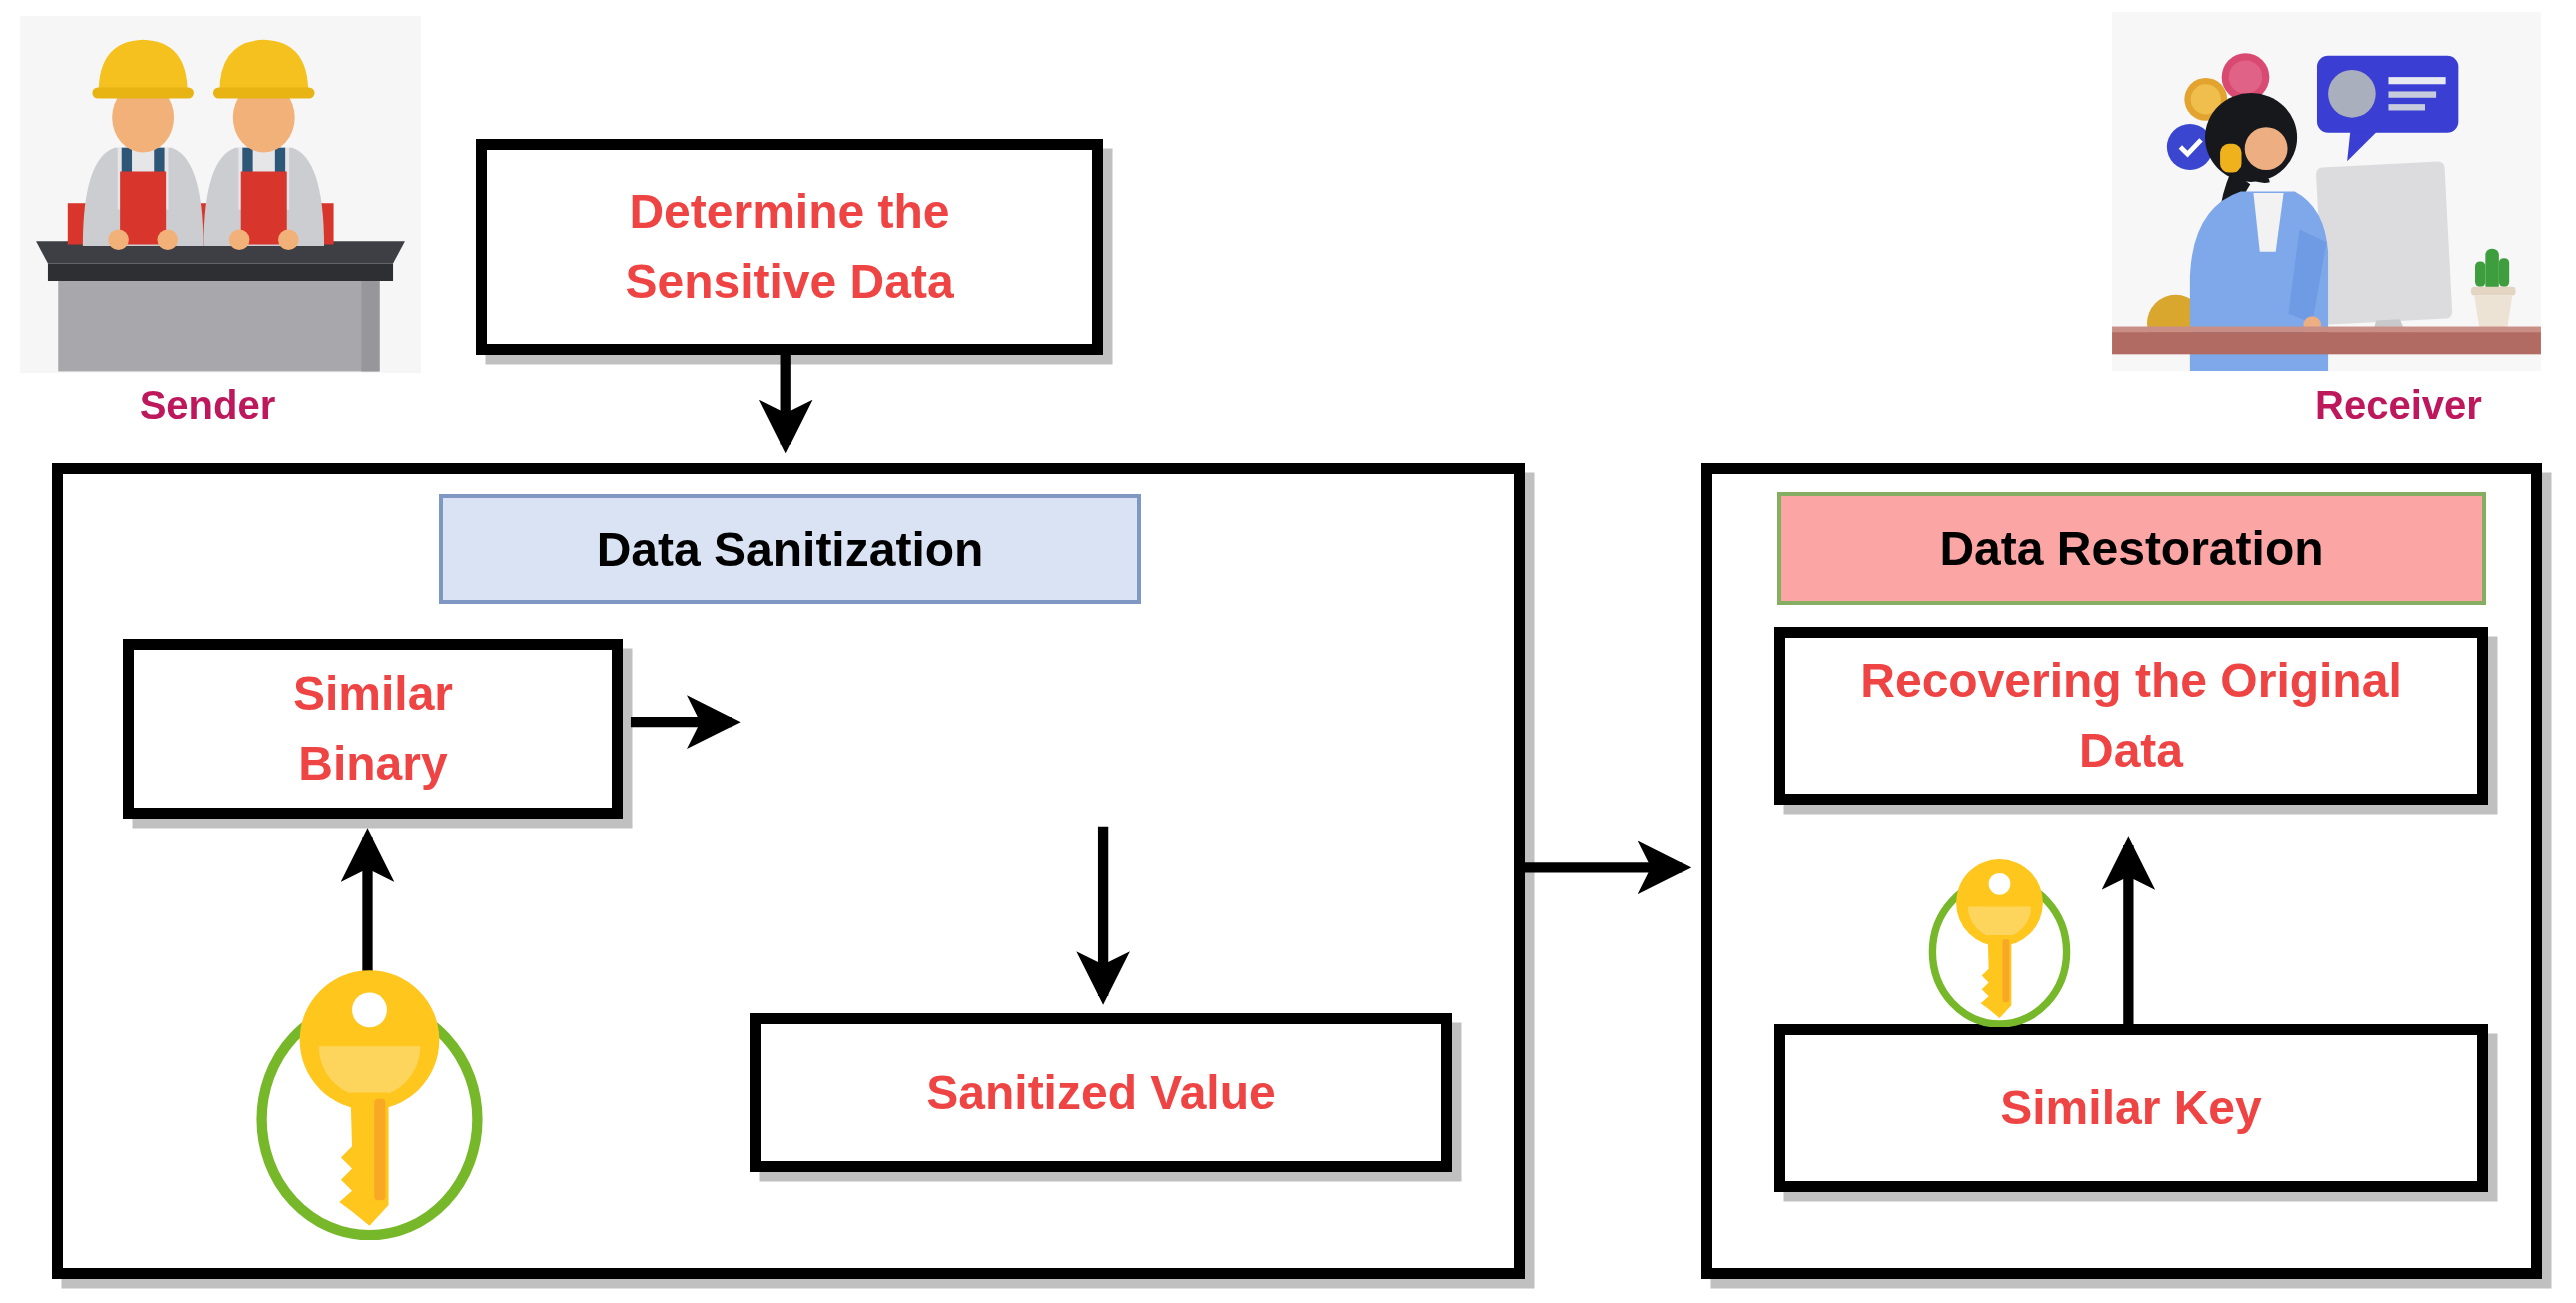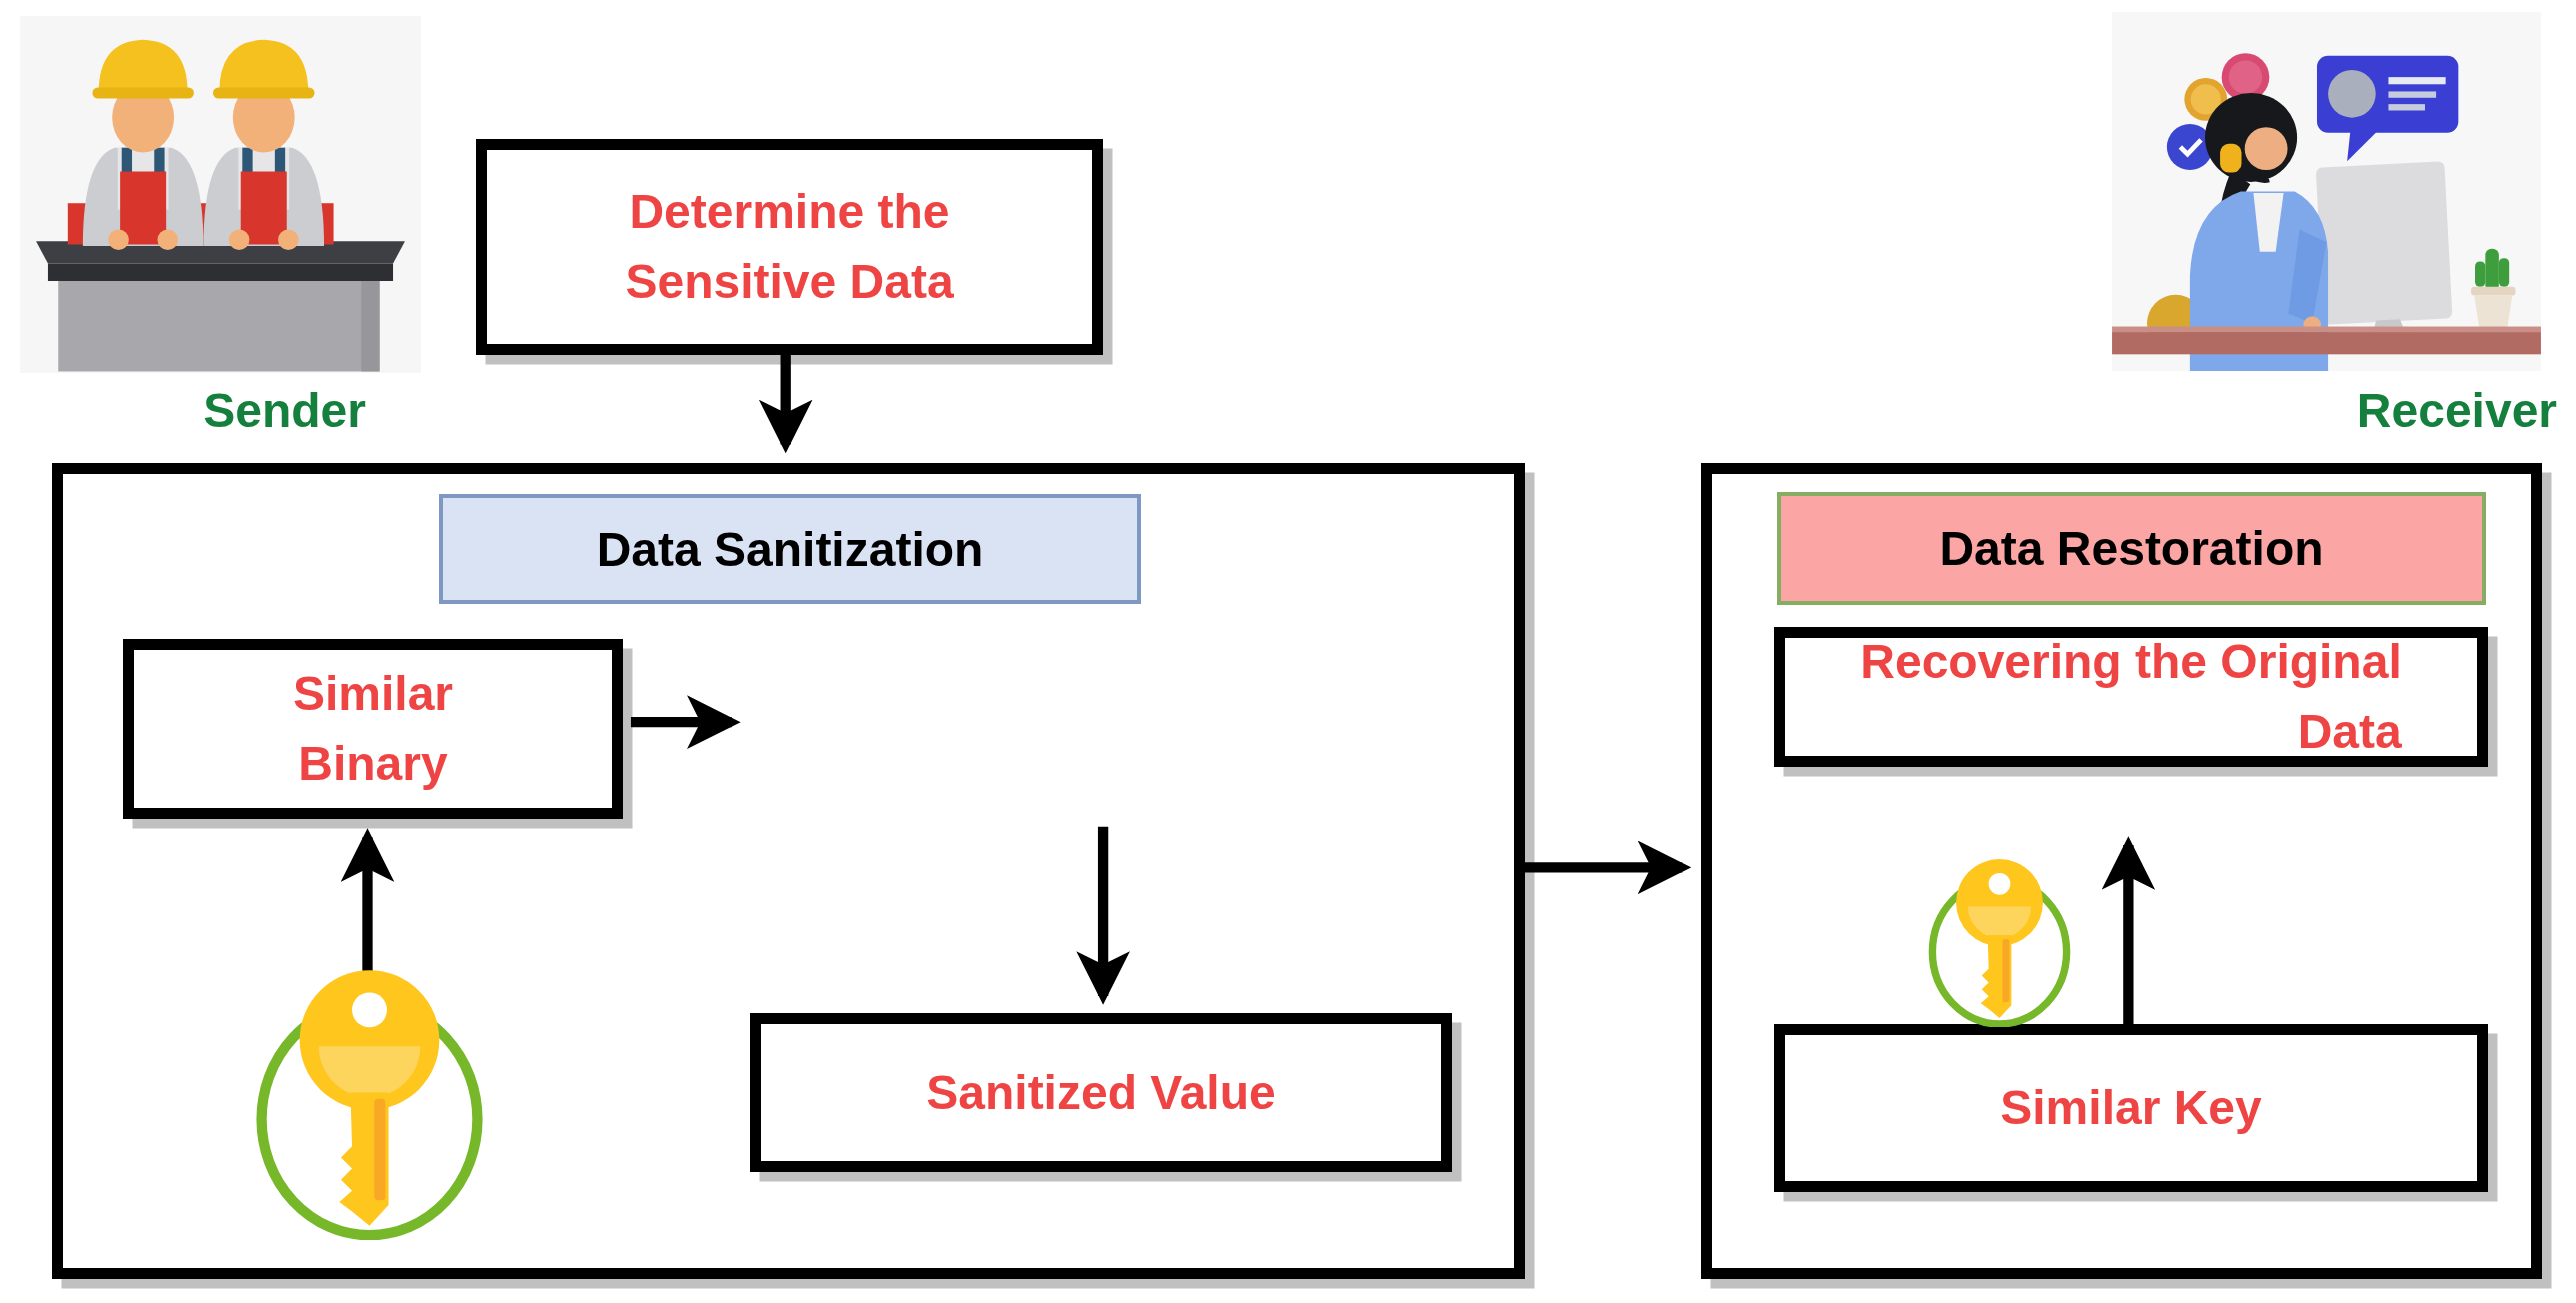--- a/index.html
+++ b/index.html
@@ -35,22 +35,22 @@
     position:absolute;
     display:flex;align-items:center;justify-content:center;
     font-weight:700;font-size:48px;color:#000;text-align:center;
     box-sizing:border-box;
     z-index:3;
   }
   .header.blue{background:#dae3f3;border:4px solid #7e97c3;}
   .header.green{background:#fca5a5;border:4px solid #86ae63;}
   .side-label{
     position:absolute;
-    font-weight:700;font-size:48px;color:#15803d;
-    text-align:right;white-space:pre-line;
+    font-weight:700;font-size:40px;color:#be185d;
+    text-align:center;white-space:pre-line;
     z-index:3;
   }
   .overlay{position:absolute;left:0;top:0;z-index:4;pointer-events:none;}
   .keysvg{position:absolute;z-index:5;}
   .illus{position:absolute;z-index:2;}
 </style>
 </head>
 <body>
 
 <div class="stage">
@@ -147,21 +147,21 @@
   <div class="container" style="left:52px;top:463px;width:1473px;height:816px;"></div>
   <div class="container" style="left:1701px;top:463px;width:841px;height:816px;"></div>
 
   <div class="header blue" style="left:439px;top:494px;width:702px;height:110px;">Data Sanitization</div>
   <div class="header green" style="left:1777px;top:492px;width:709px;height:113px;">Data Restoration</div>
 
   <div class="fbox" style="left:123px;top:639px;width:500px;height:180px;">Similar
 Binary</div>
   <div class="fbox" style="left:750px;top:1013px;width:702px;height:159px;">Sanitized Value</div>
 
-  <div class="fbox" style="left:1774px;top:627px;width:714px;height:140px;text-align:right;">Recovering the Original
+  <div class="fbox" style="left:1774px;top:627px;width:714px;height:178px;">Recovering the Original
 Data</div>
   <div class="fbox" style="left:1774px;top:1024px;width:714px;height:168px;">Similar Key</div>
 
   <svg class="overlay" width="2576" height="1303" viewBox="0 0 3246 1642">
     <defs>
       <marker id="ah" viewBox="0 0 12 12" refX="10" refY="6" markerWidth="5.2" markerHeight="5.2" orient="auto-start-reverse" markerUnits="strokeWidth">
         <path d="M0 0 L12 6 L0 12 L3 6 Z" fill="#000"></path>
       </marker>
     </defs>
     <line x1="990" y1="447" x2="990" y2="560" stroke="#000" stroke-width="13" marker-end="url(#ah)"></line>

